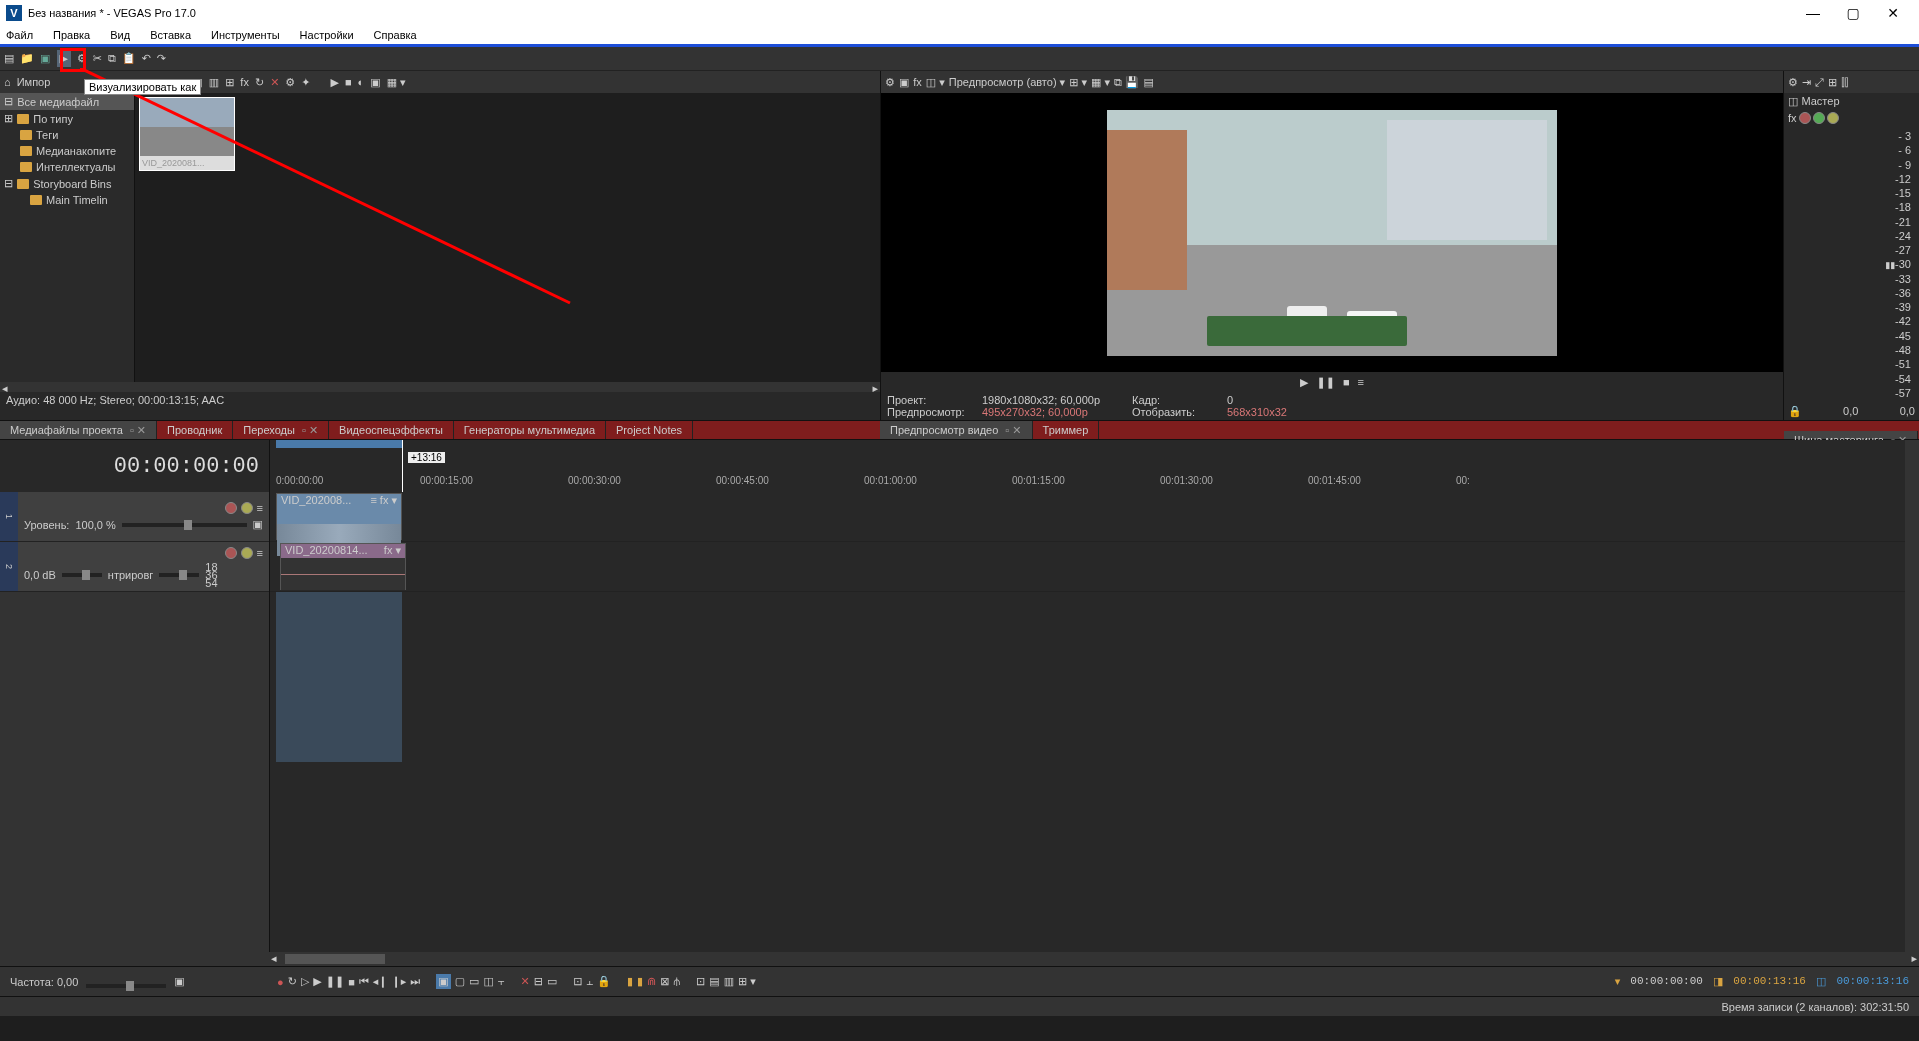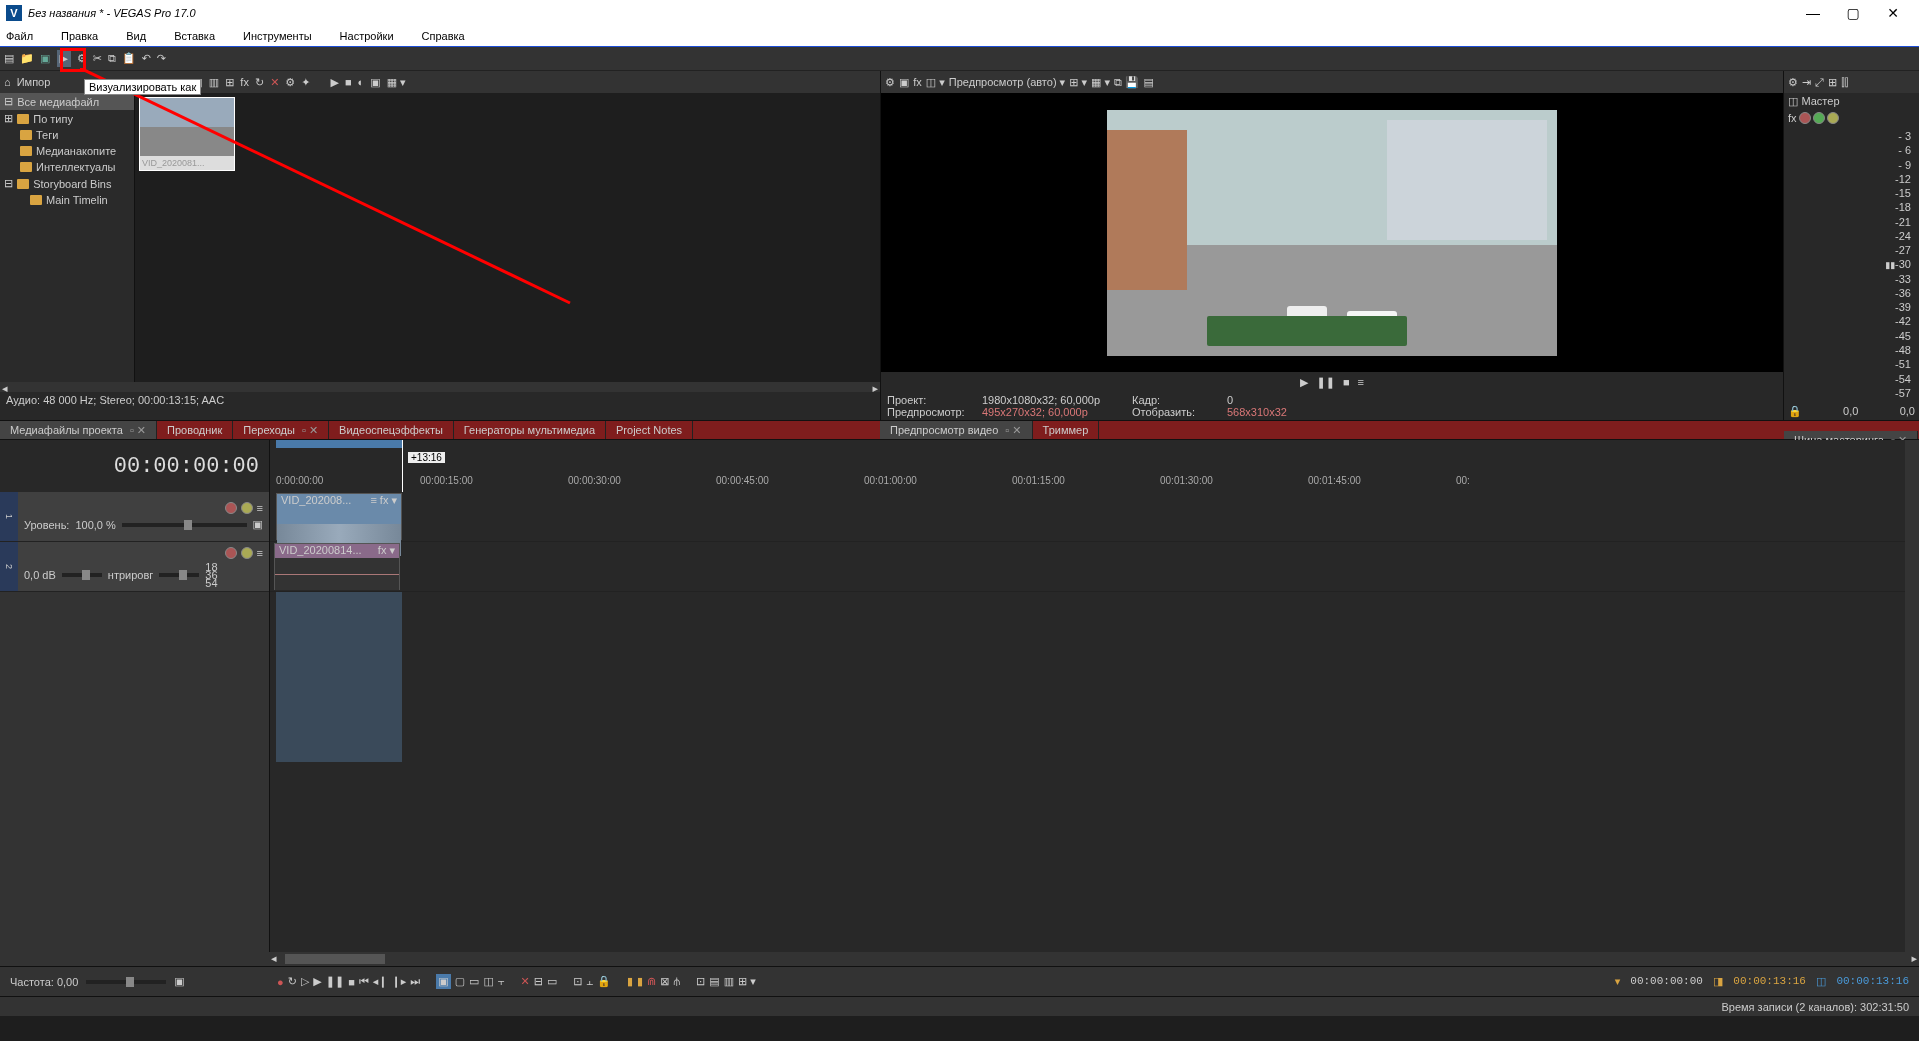--- a/index.html
+++ b/index.html
@@ -1,21 +1,21 @@
 <!DOCTYPE html>
 <html><head>
 <meta charset="utf-8">
 <style>
 * { margin: 0; padding: 0; box-sizing: border-box; font-family: Tahoma, Arial, sans-serif; font-size: 11px; color: #ccc; }
 body { background: #1e1e1e; width: 1919px; height: 1041px; overflow: hidden; user-select: none; }
 .titlebar { height: 25px; background: #fff; display: flex; align-items: center; padding: 0 6px; color: #000; }
 .titlebar .logo { width: 16px; height: 16px; background: #0a4b8c; color: #fff; font-weight: bold; text-align: center; line-height: 16px; margin-right: 6px; }
-.titlebar .title { color: #000; flex: 1; font-style: italic; }
+.titlebar .title { color: #000; flex: 1; }
 .titlebar .winbtn { width: 40px; text-align: center; color: #000; font-size: 14px; }
-.menubar { height: 22px; background: #fff; display: flex; align-items: center; padding: 0 6px; gap: 28px; color: #000; border-bottom: 1px solid #1d4ed8;}
+.menubar { height: 22px; background: #fff; display: flex; align-items: center; padding: 0 6px; gap: 20px; color: #000; border-bottom: 3px solid #1d4ed8;}
 .menubar span { color: #000; cursor: default; }
 .toolbar1 { height: 24px; background: #333; display: flex; align-items: center; padding: 0 4px; gap: 6px; border-bottom: 1px solid #222;}
 .redsquare { position: absolute; left: 60px; top: 48px; width: 26px; height: 24px; border: 3px solid #f00; z-index: 50; pointer-events: none;}
 .upper { display: flex; height: 349px; }
 .panel-media { width: 880px; background: #282828; display: flex; flex-direction: column; position: relative; }
 .panel-media .tb { height: 22px; background: #333; display: flex; align-items: center; padding: 2px 4px; gap: 6px; }
 .panel-media .body { flex: 1; display: flex; overflow: hidden; }
 .tree { width: 135px; background: #2a2a2a; overflow: hidden; border-right: 1px solid #111;}
 .tree .item { padding: 2px 4px; display: flex; align-items: center; gap: 4px; white-space: nowrap; }
 .tree .item.sel { background: #555; }
@@ -67,26 +67,26 @@
 .slider::after { content:''; position:absolute; left:50%; top:-3px; width:8px; height:10px; background:#888;}
 .th-video { height: 50px; }
 .th-audio { height: 50px; }
 .track-lanes { flex: 1; position: relative; background: #282828; border-left:1px solid #111;}
 .lane { height: 50px; border-bottom: 1px solid #222; position: relative; }
 .lane.selarea::before { content:''; position:absolute; left:6px; width:126px; top:0; bottom:0; background:#3a4a5a;}
 .clip { position: absolute; top: 1px; bottom: 1px; border: 1px solid #555; }
 .clip-video { left: 6px; width: 126px; background: #5a7a9a; }
 .clip-video .hdr { height: 30px; background: #6a8aaa; padding: 0 4px; font-size: 9px; color:#fff; display:flex; justify-content:space-between;}
 .clip-video .body { height:32px; background: linear-gradient(90deg, #789 0%, #9ab 50%, #789 100%);}
-.clip-audio { left: 4px; width: 126px; background: #7a5a7a; }
+.clip-audio { left: 10px; width: 126px; background: #7a5a7a; }
 .clip-audio .hdr { height: 14px; background: #8a6a8a; padding: 0 4px; font-size: 9px; color:#fff; display:flex; justify-content:space-between;}
 .clip-audio .body { height:32px; background: #333; position:relative;}
 .clip-audio .body::after{content:''; position:absolute; top:50%; left:0; right:0; height:1px; background:#a77;}
 .tl-bottom { height: 30px; background: #333; display: flex; align-items: center; border-top:1px solid #111;}
-.tl-bottom .rate { width: 269px; padding: 0 10px; display:flex; align-items:center; gap:8px;}
+.tl-bottom .rate { width: 269px; padding: 0 10px; display:flex; align-items:flex-end; gap:8px;}
 .tl-bottom .transport { flex: 1; display: flex; align-items: center; gap: 4px; padding: 0 8px;}
 .tl-bottom .tc-group { display: flex; gap: 10px; padding: 0 10px;}
 .tc { font-family: 'Courier New', monospace; font-size: 11px; }
 .tc.y { color: #d9a441; }
 .tc.b { color: #4a9ad9; }
 .statusbar { height: 20px; background: #333; display: flex; align-items: center; justify-content: flex-end; padding: 0 10px; border-top: 1px solid #111; color:#aaa;}
 .tooltip { position: absolute; left: 84px; top: 79px; background: #fff; color: #000; padding: 1px 4px; font-size: 11px; border:1px solid #888; z-index:60;}
 .annot-line { position: absolute; z-index: 55; pointer-events: none;}
 .circ { width:12px; height:12px; border-radius:50%; border:1px solid #888; display:inline-block;}
 .circ.r{background:#a55;} .circ.g{background:#5a5;} .circ.y{background:#aa5;}

